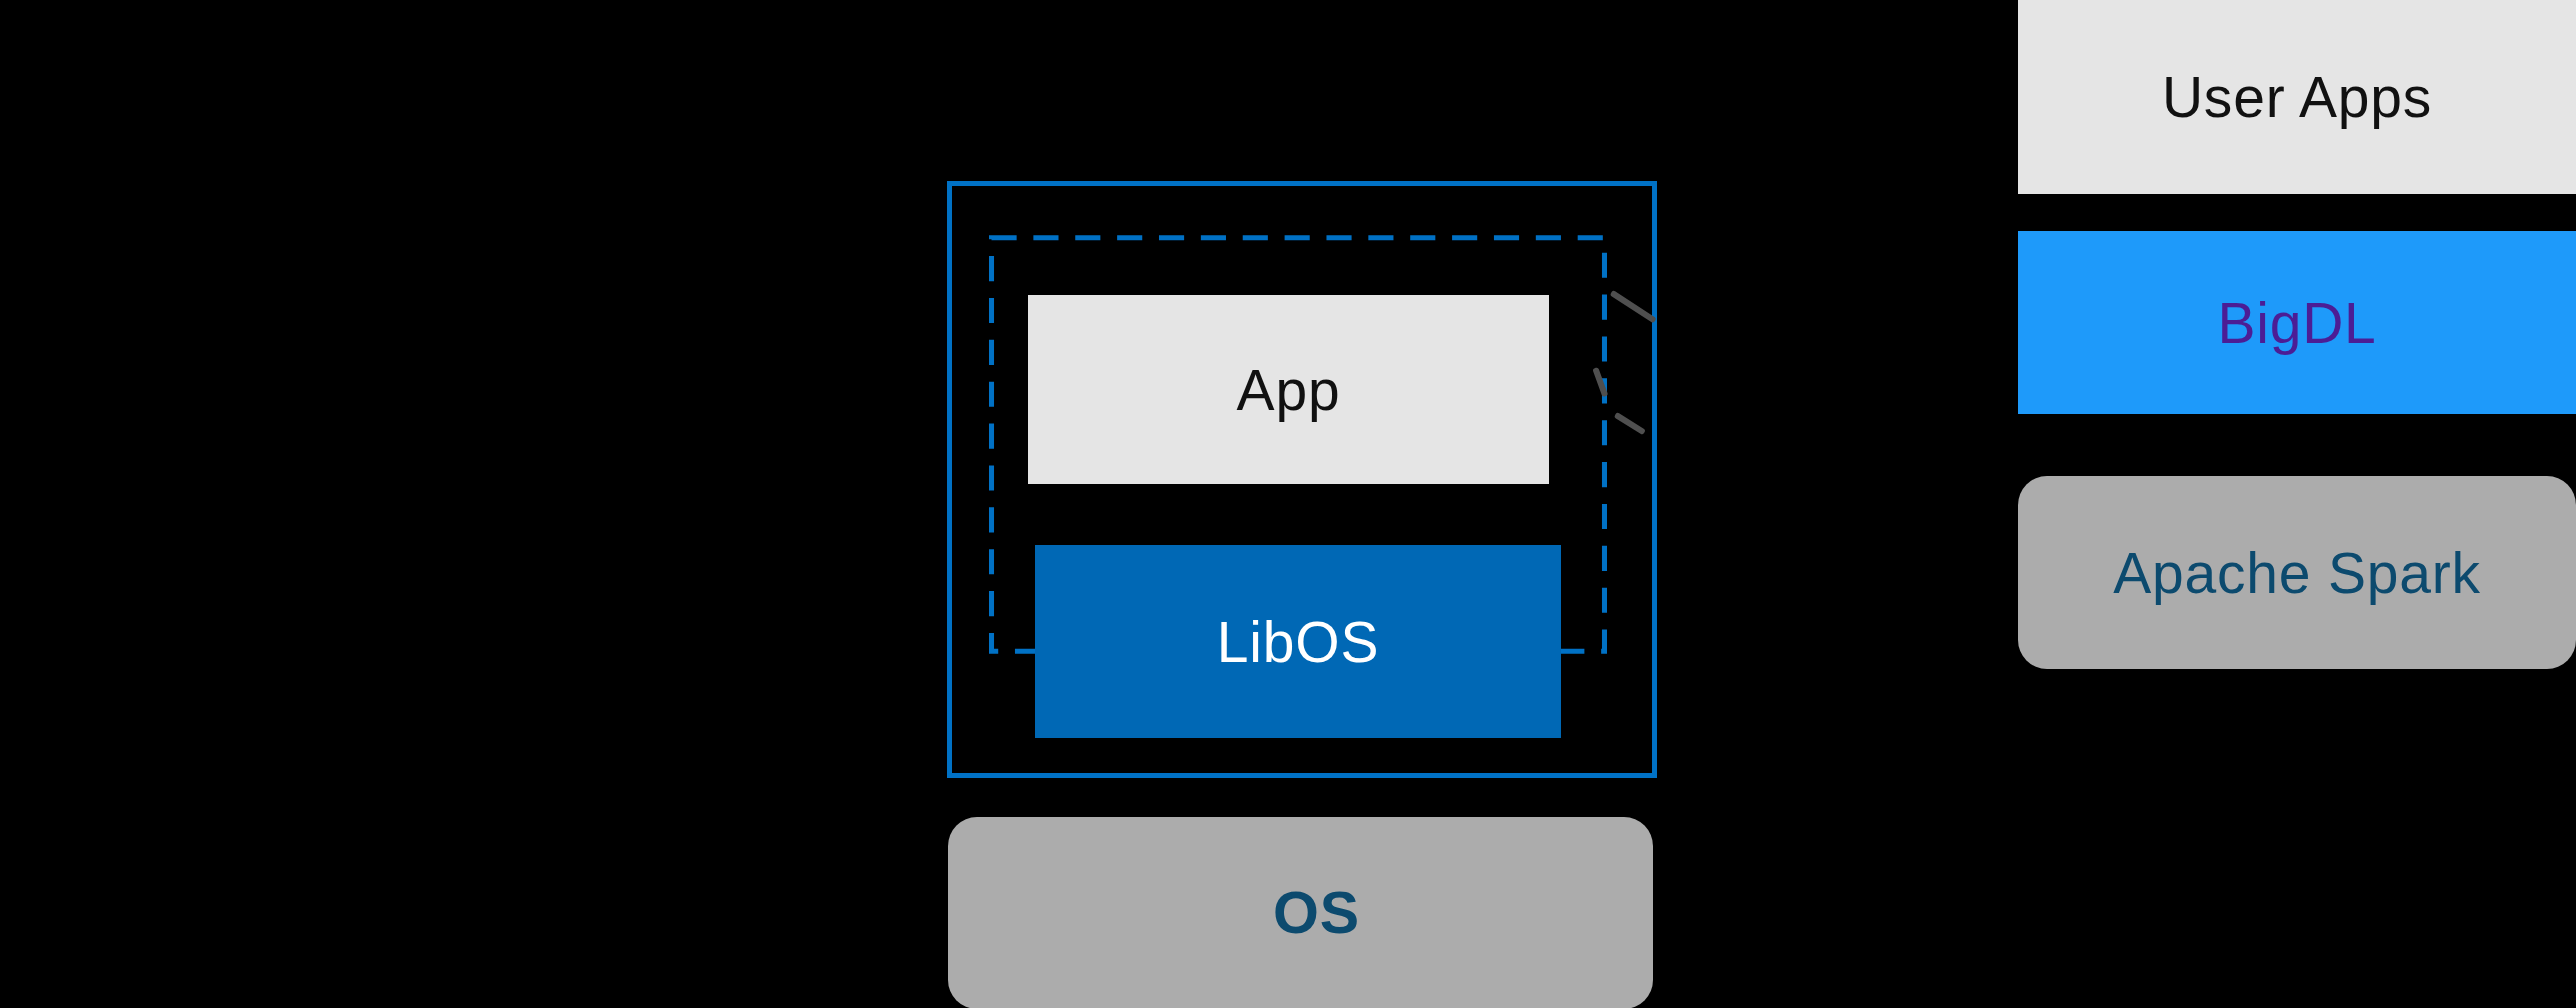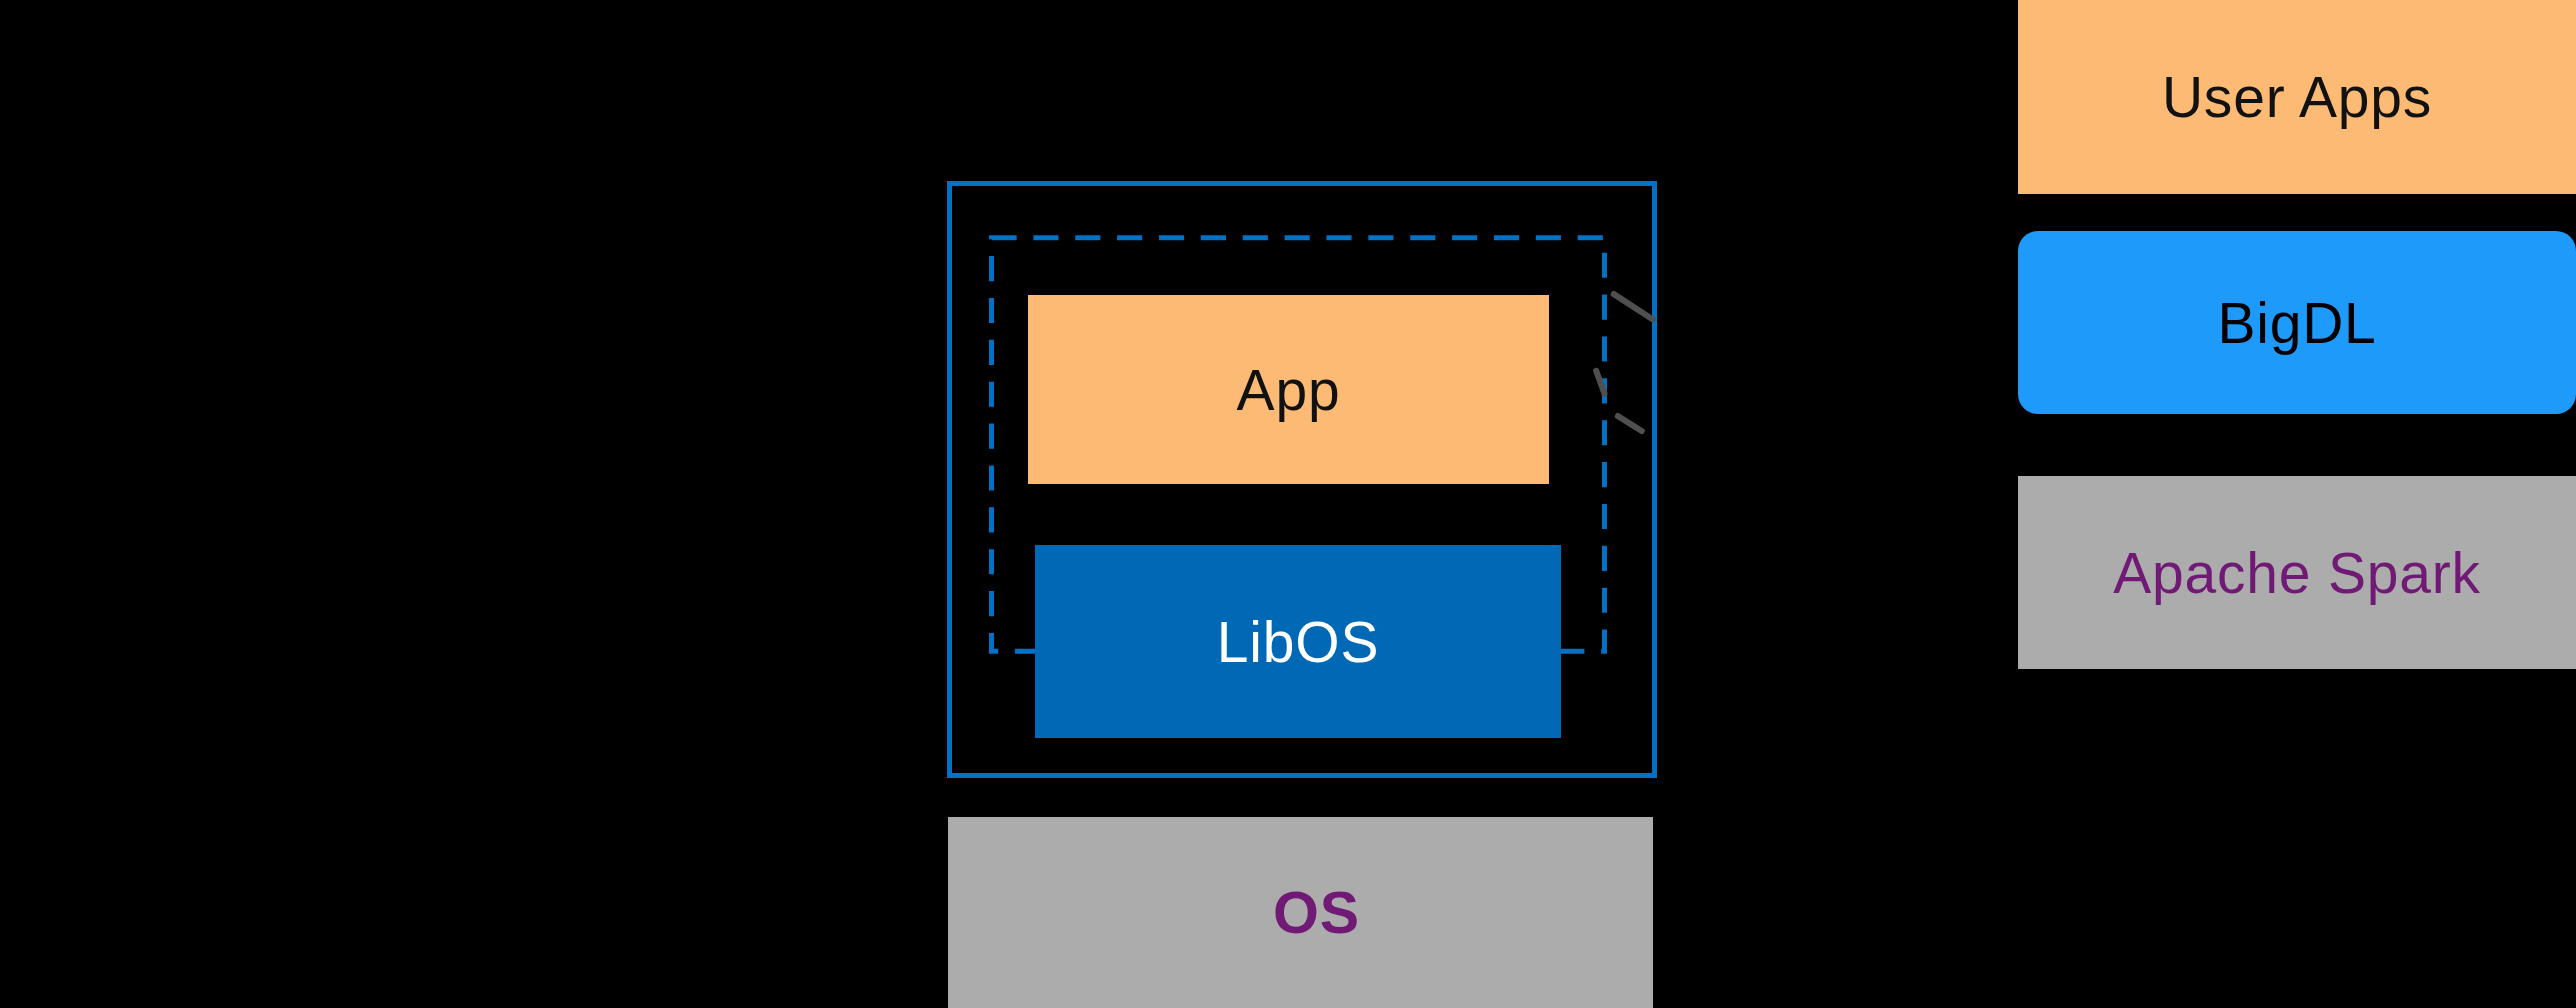--- a/index.html
+++ b/index.html
@@ -18,23 +18,23 @@
   .box {
     position: absolute;
     display: flex;
     align-items: center;
     justify-content: center;
     font-size: 57px;
     letter-spacing: 0.8px;
     box-sizing: border-box;
   }
   .fill-intel-blue  { background: #0068B5; color: #FFFFFF; }
-  .fill-bright-blue { background: #1E9AFA; color: #000000; border-radius: 20px; }
-  .fill-yellow      { background: #fdba74; color: #111111; }
-  .fill-gray        { background: #ACACAC; color: #701a75; }
+  .fill-bright-blue { background: #1E9AFA; color: #4c1d95; }
+  .fill-yellow      { background: #e5e5e5; color: #111111; }
+  .fill-gray        { background: #ACACAC; color: #0c4a6e; border-radius: 29px; }
 
   
   .sgx-box   { left: 0px;    top: 425px; width: 523px; height: 180px; }
 
   
   .outer-solid {
     position: absolute;
     left: 947px; top: 181px; width: 710px; height: 597px;
     border: 5px solid #0071C5;
     box-sizing: border-box;

